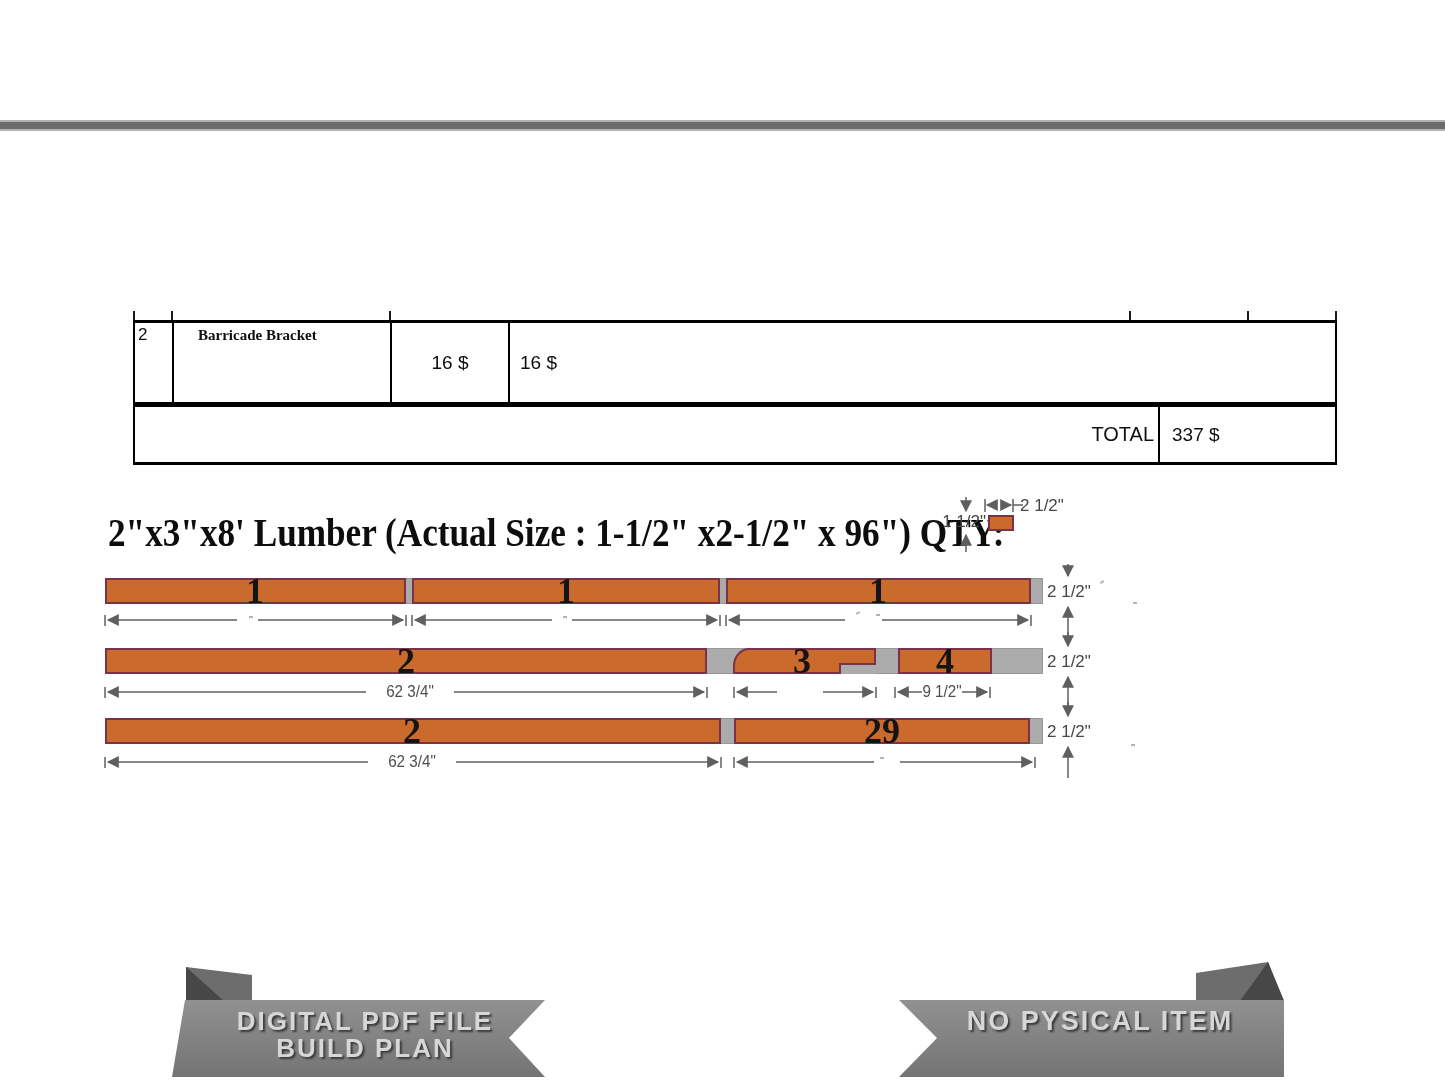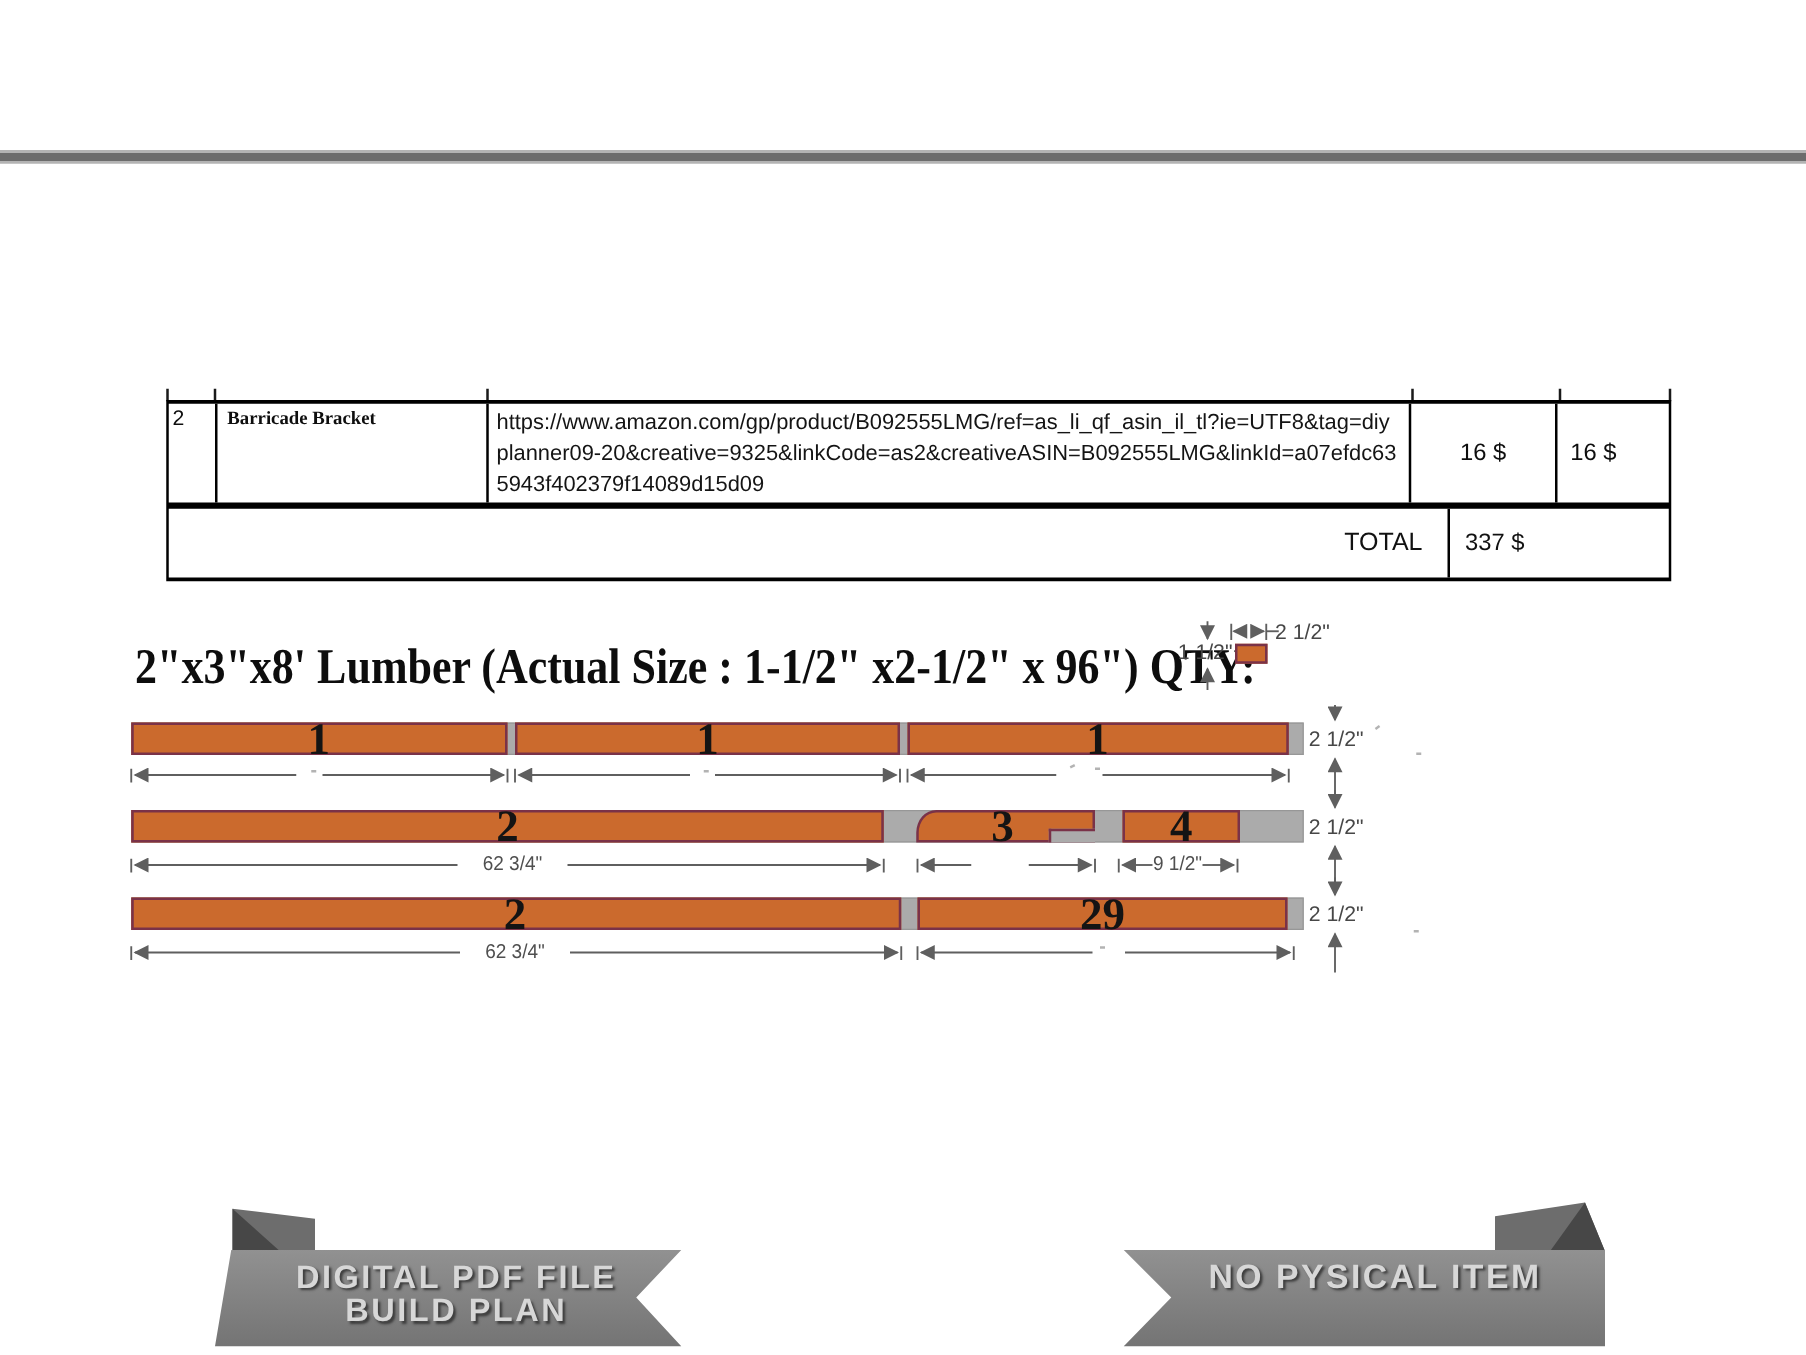--- a/index.html
+++ b/index.html
@@ -19,28 +19,28 @@
   #stripe{left:0;top:120px;width:1445px;height:11px;
           background:linear-gradient(180deg,#b3b3b3 0 20%,#6c6c6c 20% 80%,#b3b3b3 80% 100%);}
 
   
   #tablewrap{left:133px;top:311px;width:1204px;height:154px;color:#0e0e0e;}
   .stub{position:absolute;top:0;width:2px;height:10px;background:#1a1a1a;}
   #trow{position:absolute;left:0;top:9px;width:1204px;height:84px;border:2px solid #000;
         border-top:3px solid #000;box-sizing:border-box;display:flex;}
   .cell{position:relative;height:100%;box-sizing:border-box;border-right:2px solid #000;}
   .c1{width:39px;font-size:17px;padding:2px 3px;}
-  .c2{width:218px;font-family:"Liberation Serif",serif;font-weight:700;font-size:15px;padding:4px 8px;}
+  .c2{width:218px;font-family:"Liberation Serif",serif;font-weight:700;font-size:15px;padding:4px 24px;}
   .c3{width:740px;font-size:17.5px;line-height:25px;padding:2px 6px;word-break:break-all;color:#141414;}
   .c4{width:118px;display:flex;align-items:center;justify-content:center;font-size:19px;}
   .c5{width:89px;border-right:none;display:flex;align-items:center;font-size:19px;padding-left:10px;}
   #trow2{position:absolute;left:0;top:93px;width:1204px;height:61px;border:2px solid #000;
          border-top:3px solid #000;border-bottom:3px solid #000;box-sizing:border-box;display:flex;}
   #trow2 .t-left{width:1025px;box-sizing:border-box;border-right:2px solid #000;display:flex;
-                 align-items:center;justify-content:flex-end;padding-right:20px;font-size:20px;color:#111;}
+                 align-items:center;justify-content:flex-end;padding-right:4px;font-size:20px;color:#111;}
   #trow2 .t-right{flex:1;display:flex;align-items:center;padding-left:12px;font-size:19px;color:#111;}
 
   
   #lumber-heading{left:108px;top:509px;font-family:"Liberation Serif",serif;font-weight:700;
                   font-size:40px;color:#0d0d0d;transform:scaleX(.88);transform-origin:left;
                   white-space:nowrap;}
   .dimtext{position:absolute;font-size:16px;color:#4f4f4f;white-space:nowrap;transform:scaleX(.95);}
   .sidelabel{position:absolute;font-size:17px;color:#474747;white-space:nowrap;}
   #legend-swatch{left:988px;top:515px;width:26px;height:16px;background:#cb6a2d;
                  border:2px solid #7a3248;box-sizing:border-box;}
@@ -73,21 +73,20 @@
   <div class="abs" id="tablewrap">
     <div class="stub" style="left:0px"></div>
     <div class="stub" style="left:38px"></div>
     <div class="stub" style="left:256px"></div>
     <div class="stub" style="left:996px"></div>
     <div class="stub" style="left:1114px"></div>
     <div class="stub" style="left:1202px"></div>
     <div id="trow">
       <div class="cell c1">2</div>
       <div class="cell c2">Barricade Bracket</div>
-      <div class="cell c3">https://www.amazon.com/gp/product/B092555LMG/ref=as_li_qf_asin_il_tl?ie=UTF8&amp;tag=diyplanner09-20&amp;creative=9325&amp;linkCode=as2&amp;creativeASIN=B092555LMG&amp;linkId=a07efdc635943f402379f14089d15d09</div>
       <div class="cell c4">16 $</div>
       <div class="cell c5">16 $</div>
     </div>
     <div id="trow2">
       <div class="t-left">TOTAL</div>
       <div class="t-right">337 $</div>
     </div>
   </div>
 
   <div class="abs" id="lumber-heading">2"x3"x8' Lumber (Actual Size : 1-1/2" x2-1/2" x 96") QTY:</div>

